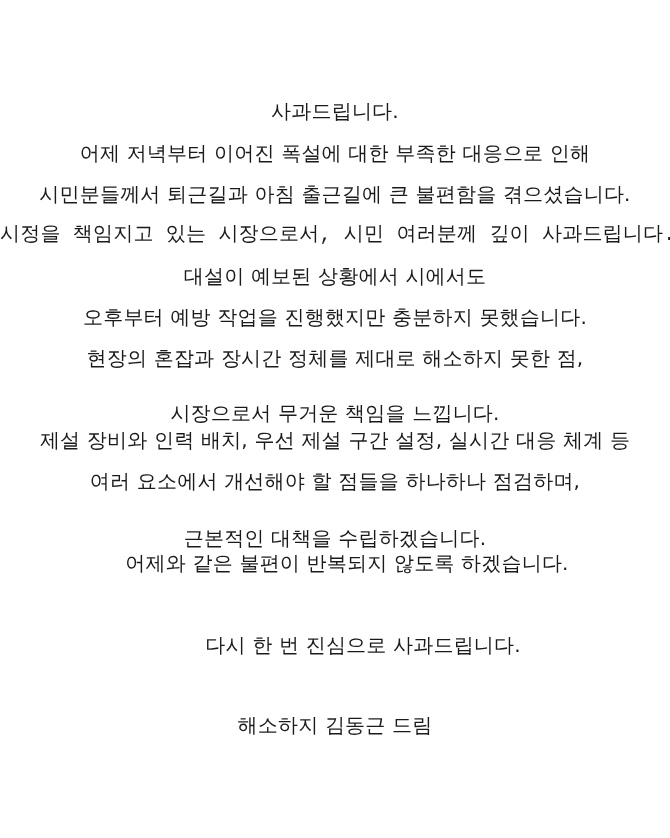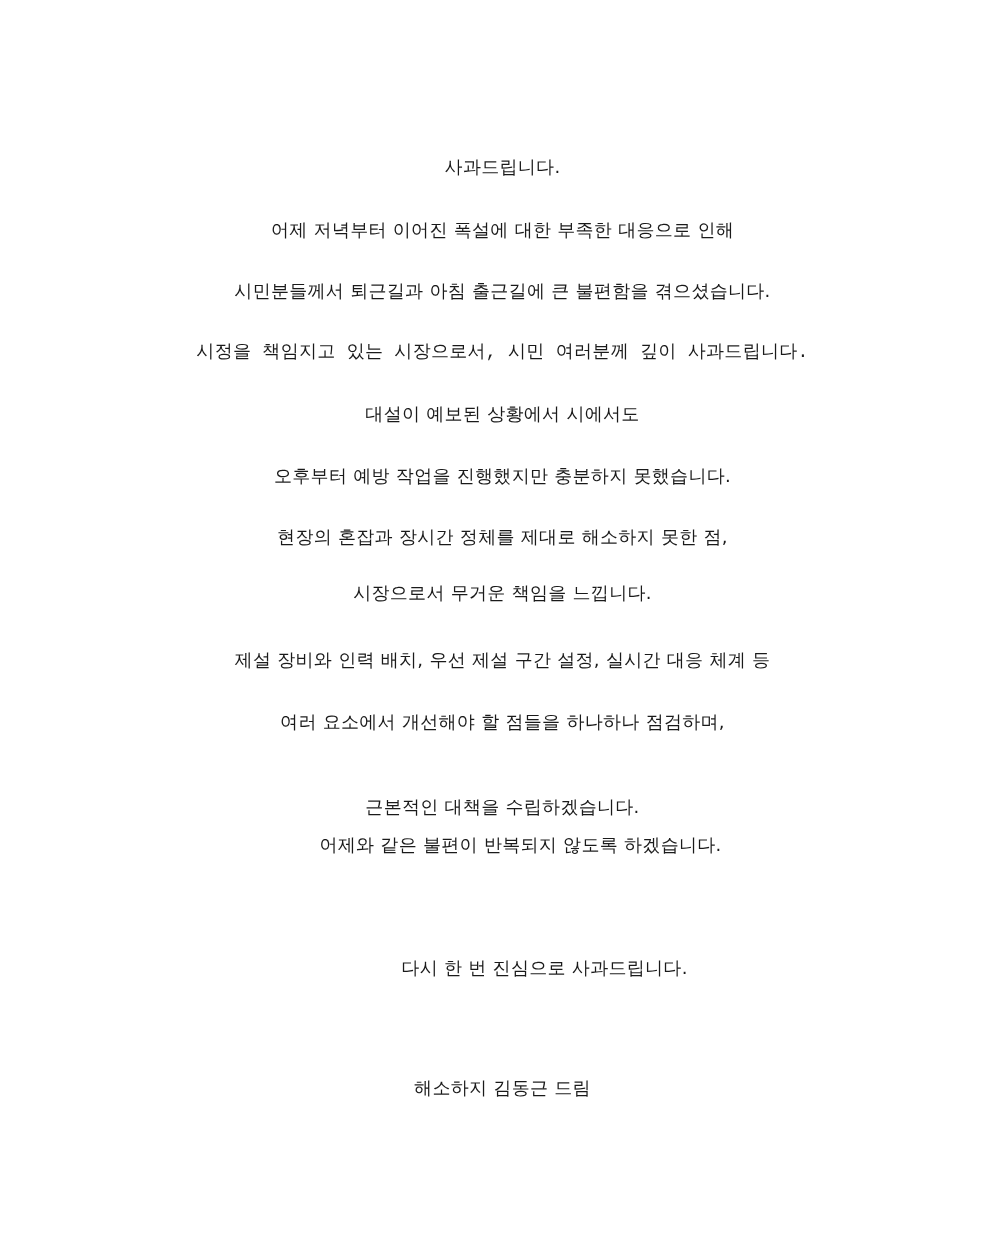--- a/index.html
+++ b/index.html
@@ -20,39 +20,39 @@
       left: 0;
       top: 0;
       width: 670px;
       height: 838px;
     }
     .line {
       position: absolute;
       left: 0;
       width: 670px;
       text-align: center;
-      font-size: 12px;
+      font-size: 20px;
       line-height: 20px;
       white-space: nowrap;
       letter-spacing: 0.2px;
     }
   </style>
 </head>
 <body>
 
 <div class="page">
   <div class="line" style="top:101px;">사과드립니다.</div>
 
   <div class="line" style="top:143px;">어제 저녁부터 이어진 폭설에 대한 부족한 대응으로 인해</div>
   <div class="line" style="top:184px;">시민분들께서 퇴근길과 아침 출근길에 큰 불편함을 겪으셨습니다.</div>
   <div class="line" style="top:225px;font-family:Liberation Mono, monospace;">시정을 책임지고 있는 시장으로서, 시민 여러분께 깊이 사과드립니다.</div>
   <div class="line" style="top:266px;">대설이 예보된 상황에서 시에서도</div>
   <div class="line" style="top:307px;">오후부터 예방 작업을 진행했지만 충분하지 못했습니다.</div>
   <div class="line" style="top:348px;text-align:center;">현장의 혼잡과 장시간 정체를 제대로 해소하지 못한 점,</div>
-  <div class="line" style="top:385px;">시장으로서 무거운 책임을 느낍니다.</div>
+  <div class="line" style="top:403px;">시장으로서 무거운 책임을 느낍니다.</div>
   <div class="line" style="top:430px;">제설 장비와 인력 배치, 우선 제설 구간 설정, 실시간 대응 체계 등</div>
   <div class="line" style="top:471px;">여러 요소에서 개선해야 할 점들을 하나하나 점검하며,</div>
   <div class="line" style="top:528px;">근본적인 대책을 수립하겠습니다.</div>
   <div class="line" style="top:553px;padding-left:12px;">어제와 같은 불편이 반복되지 않도록 하겠습니다.</div>
 
   <div class="line" style="top:635px;margin-left:28px;">다시 한 번 진심으로 사과드립니다.</div>
 
   <div class="line" style="top:715px;">해소하지 김동근 드림</div>
 </div>
 

